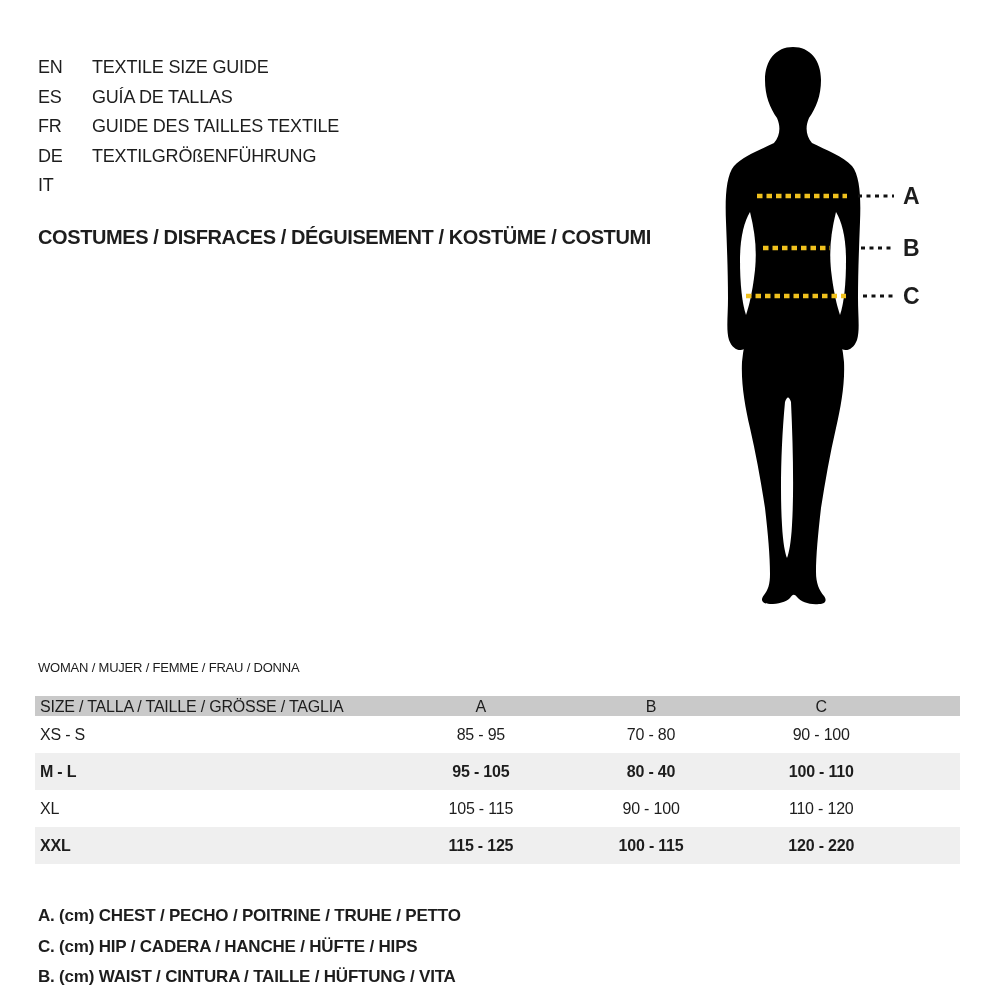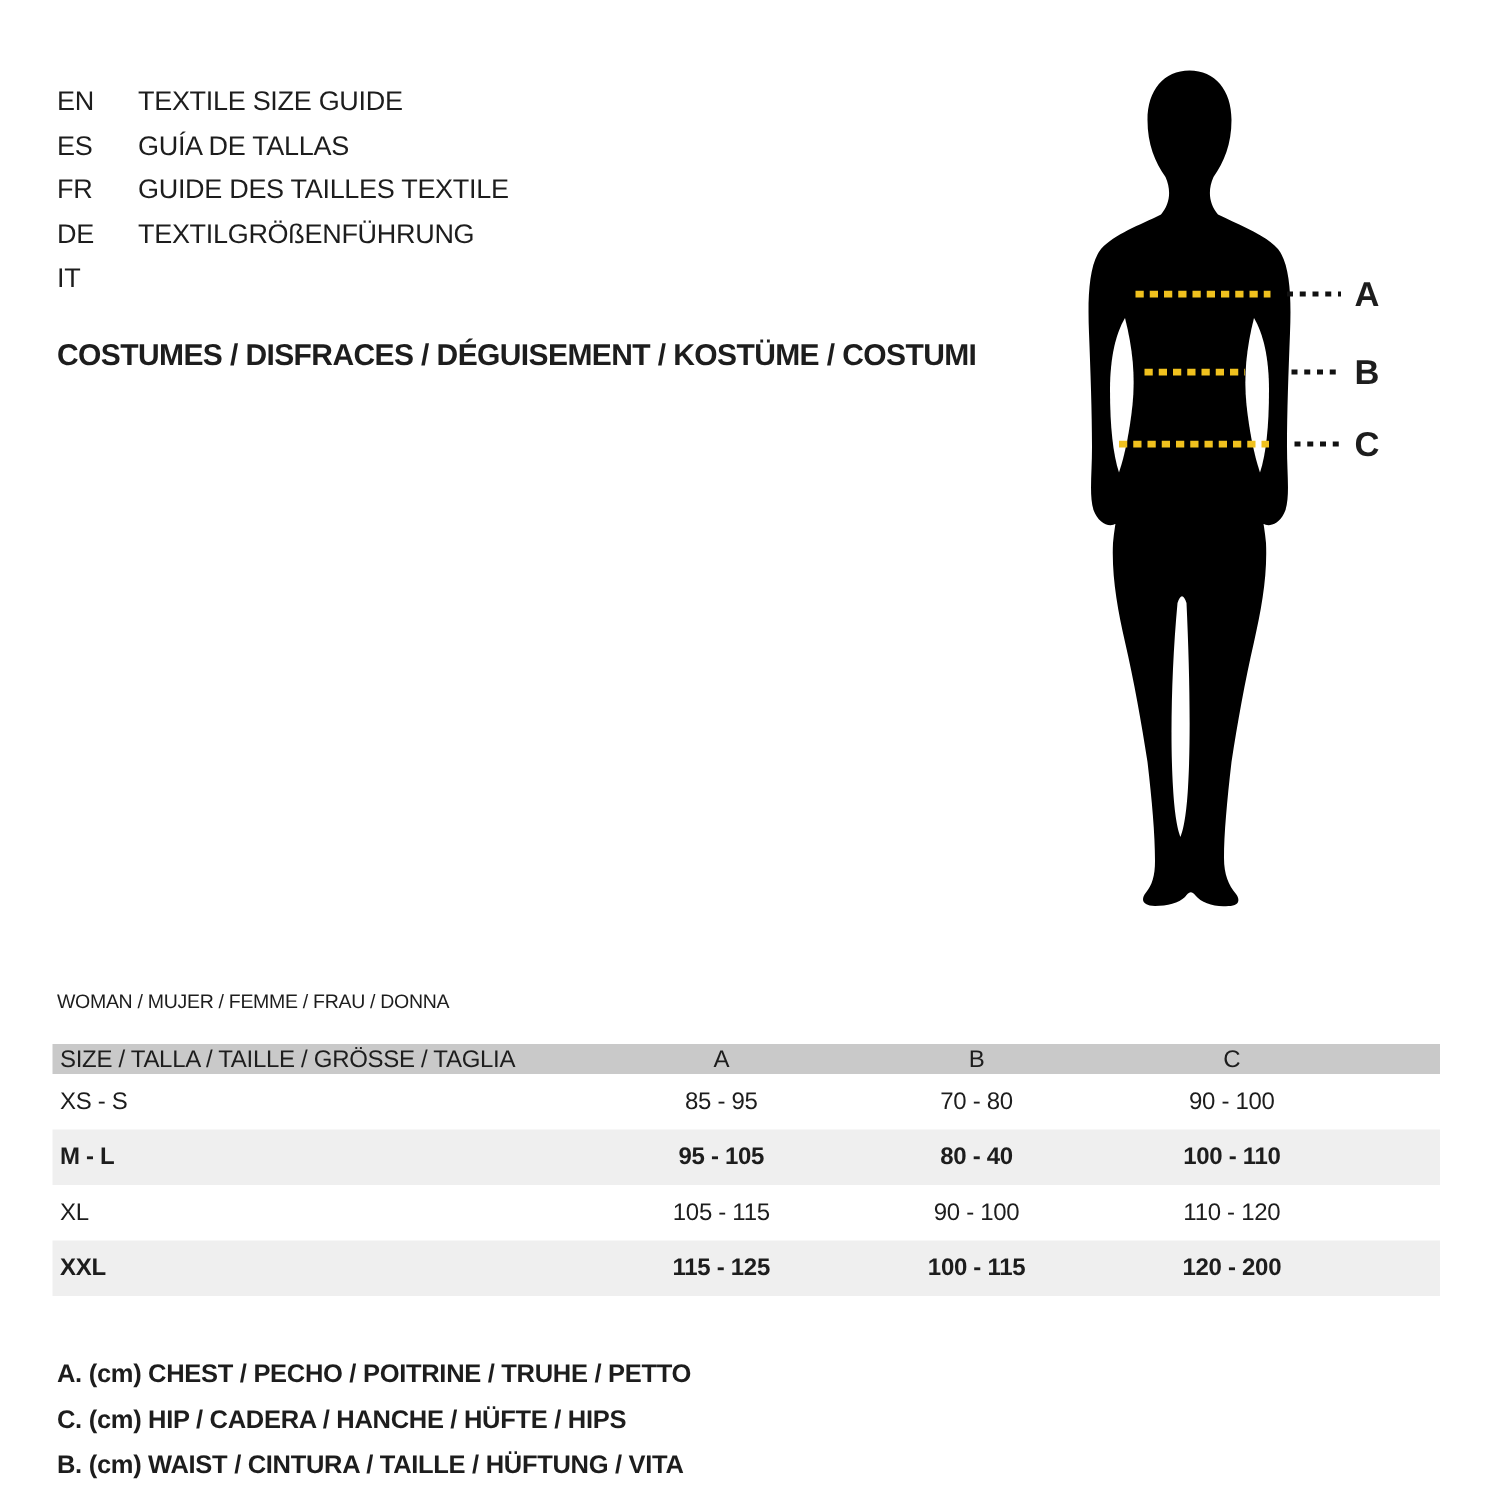--- a/index.html
+++ b/index.html
@@ -179,21 +179,21 @@
   <div class="trow">
     <span class="cell-label">XL</span>
     <span class="cell-val">105 - 115</span>
     <span class="cell-val">90 - 100</span>
     <span class="cell-val">110 - 120</span>
   </div>
   <div class="trow alt">
     <span class="cell-label">XXL</span>
     <span class="cell-val">115 - 125</span>
     <span class="cell-val">100 - 115</span>
-    <span class="cell-val">120 - 200</span>
+    <span class="cell-val">120 - 220</span>
   </div>
 </div>
 
 <div class="legend-block">
   <div class="legend-line">A. (cm) CHEST / PECHO / POITRINE / TRUHE / PETTO</div>
   <div class="legend-line">C. (cm) HIP / CADERA / HANCHE / HÜFTE / HIPS</div>
   <div class="legend-line">B. (cm) WAIST / CINTURA / TAILLE / HÜFTUNG / VITA</div>
 </div>
 
 </body></html>

